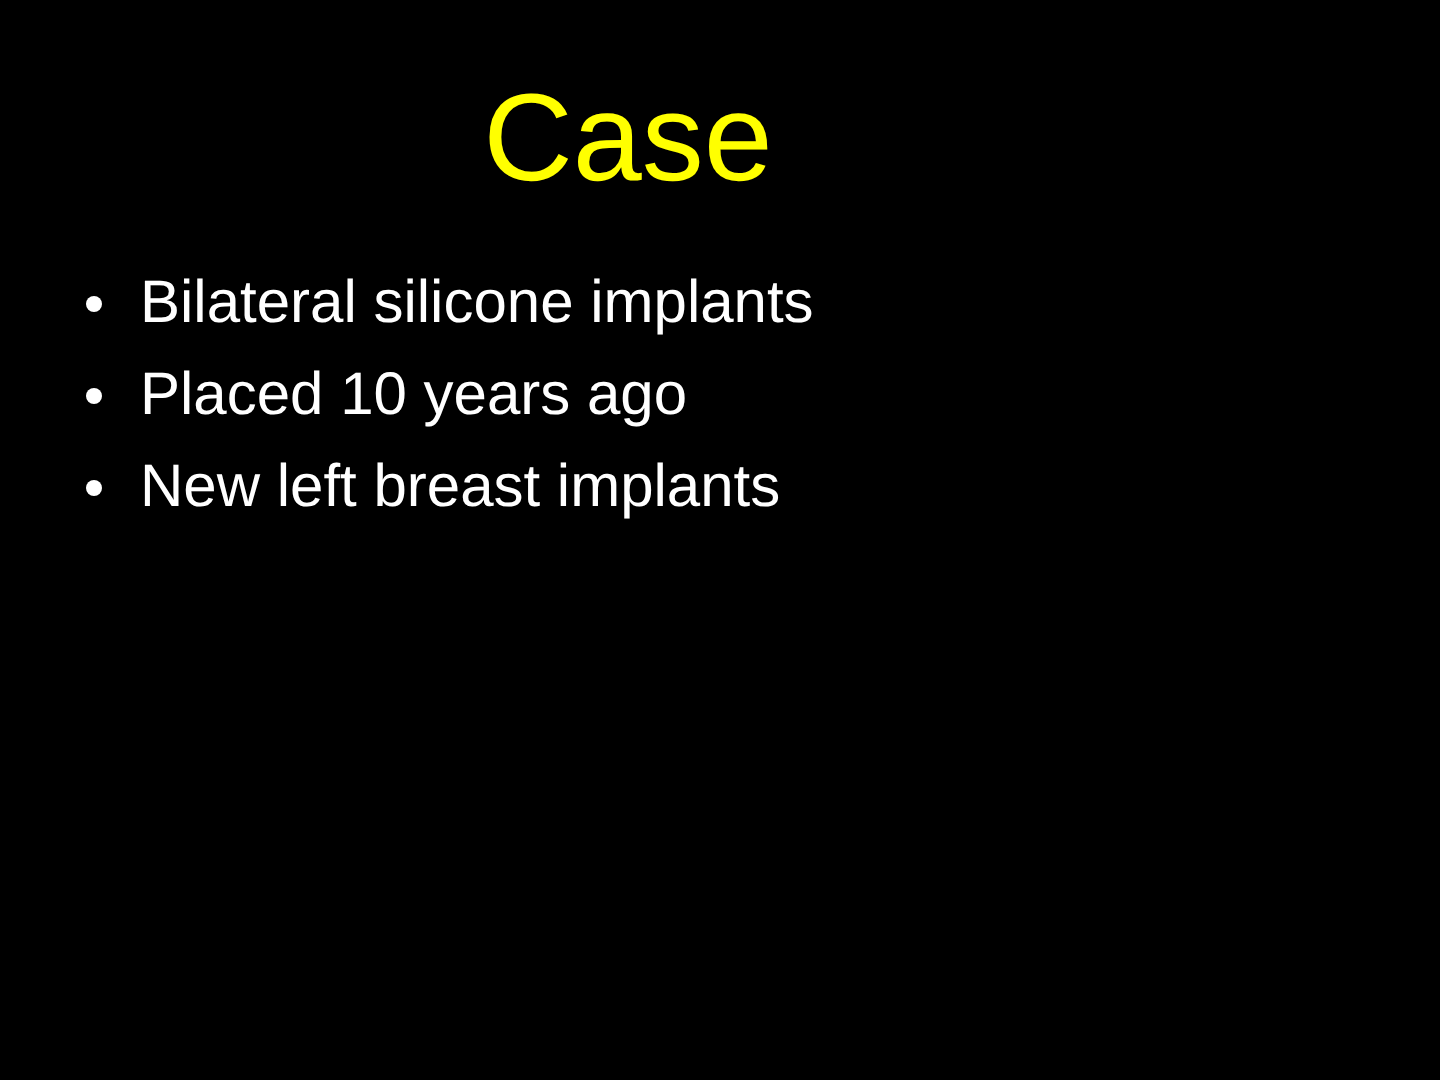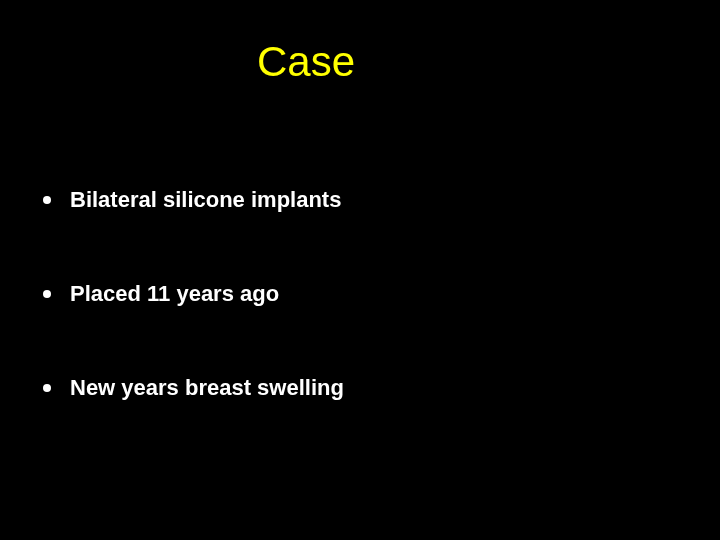--- a/index.html
+++ b/index.html
@@ -17,45 +17,44 @@
     font-family: "Liberation Sans", sans-serif;
     -webkit-font-smoothing: antialiased;
   }
   .slide-title {
     position: absolute;
     top: 36px;
     left: 0;
     width: 612px;
     text-align: center;
     color: #ffff00;
-    font-size: 42px;
+    font-size: 62px;
     font-weight: normal;
     line-height: 52px;
     letter-spacing: 0px;
-    margin: 0;
+    margin: 8px;
   }
   .bullet-list {
     position: absolute;
     top: 129px;
     left: 38px;
     width: 650px;
     margin: 0;
     padding: 0;
     list-style: none;
   }
   .bullet-item {
     position: relative;
     display: block;
     color: #ffffff;
-    font-size: 22px;
+    font-size: 30px;
     line-height: 46px;
-    font-weight: bold;
+    font-weight: normal;
     padding-left: 32px;
     white-space: nowrap;
-    margin-top: 48px;
   }
   .bullet-dot {
     position: absolute;
     left: 5px;
     top: 19px;
     width: 8px;
     height: 8px;
     border-radius: 50%;
     background: #ffffff;
     display: block;
@@ -73,24 +72,24 @@
 
   <ul class="bullet-list">
 
     <li class="bullet-item">
       <span class="bullet-dot"></span>
       <span class="bullet-text">Bilateral silicone implants</span>
     </li>
 
     <li class="bullet-item">
       <span class="bullet-dot"></span>
-      <span class="bullet-text">Placed 11 years ago</span>
+      <span class="bullet-text">Placed 10 years ago</span>
     </li>
 
     <li class="bullet-item">
       <span class="bullet-dot"></span>
-      <span class="bullet-text">New years breast swelling</span>
+      <span class="bullet-text">New left breast implants</span>
     </li>
 
 
   </ul>
 
 </div>
 
 </body></html>

